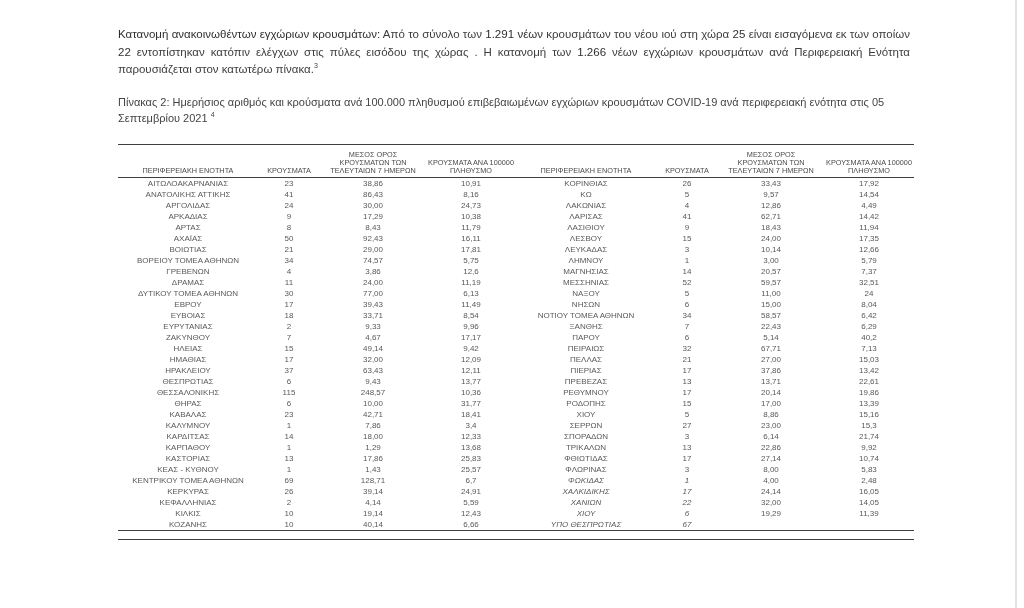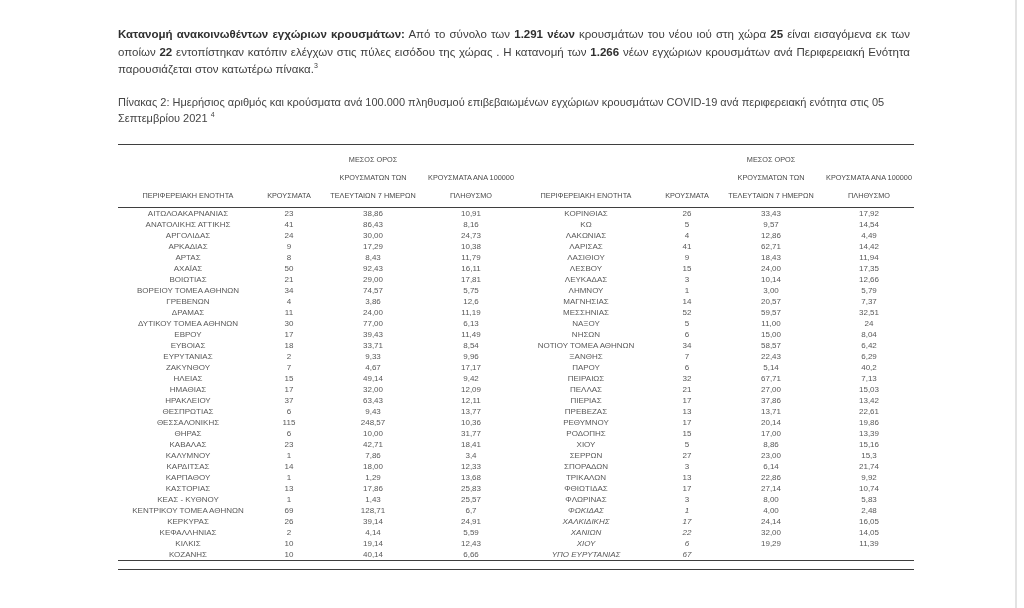--- a/index.html
+++ b/index.html
@@ -14,35 +14,35 @@
   .page { width: 1024px; height: 608px; position: relative; background: #fff; }
   .page-edge {
     position: absolute; top: 0; bottom: 0; right: 7px; width: 2px;
     background: #e3e3e3;
   }
   .content { padding: 26px 110px 0 118px; }
   .intro {
     width: 792px; font-size: 11.5px; line-height: 17.5px;
     text-align: justify; color: #3d3d3d;
   }
-  .intro .b { font-weight: bold; color: #2f2f2f; margin-top: 6px; }
+  .intro .b { font-weight: normal; color: #2f2f2f; margin-top: 6px; }
   .intro sup { font-size: 7px; vertical-align: super; line-height: 0; }
   .caption {
     width: 792px; margin-top: 15px; font-size: 11px; line-height: 16.5px;
     color: #444444;
   }
   .caption sup { font-size: 7px; vertical-align: super; line-height: 0; }
   table.covid {
     margin-top: 17px; width: 796px;
     border-collapse: collapse; table-layout: fixed;
     border-top: 1.4px solid #3f3f3f;
     border-bottom: 1.5px solid #3f3f3f;
   }
   table.covid th {
-    font-weight: normal; font-size: 7.3px; line-height: 18px;
+    font-weight: normal; font-size: 7.3px; line-height: 8px;
     color: #4a4a4a; text-align: center; vertical-align: bottom;
     padding: 6px 1px 2px 1px;
     border-bottom: 1.4px solid #3f3f3f;
   }
   table.covid td {
     font-size: 8px; line-height: 11px; height: 11px;
     color: #595959; text-align: center; padding: 0 2px;
     white-space: nowrap; overflow: hidden;
   }
   table.covid td.it { font-style: italic; }
@@ -393,21 +393,21 @@
             <td class="it">ΧΙΟΥ</td>
             <td class="it">6</td>
             <td>19,29</td>
             <td>11,39</td>
           </tr>
           <tr>
             <td>ΚΟΖΑΝΗΣ</td>
             <td>10</td>
             <td>40,14</td>
             <td>6,66</td>
-            <td class="it">ΥΠΟ ΕΥΡΥΤΑΝΙΑΣ</td>
+            <td class="it">ΥΠΟ ΘΕΣΠΡΩΤΙΑΣ</td>
             <td class="it">67</td>
             <td></td>
             <td></td>
           </tr>
         </tbody>
     </table>
 
     <div class="bottom-rule"></div>
   </div>
 

